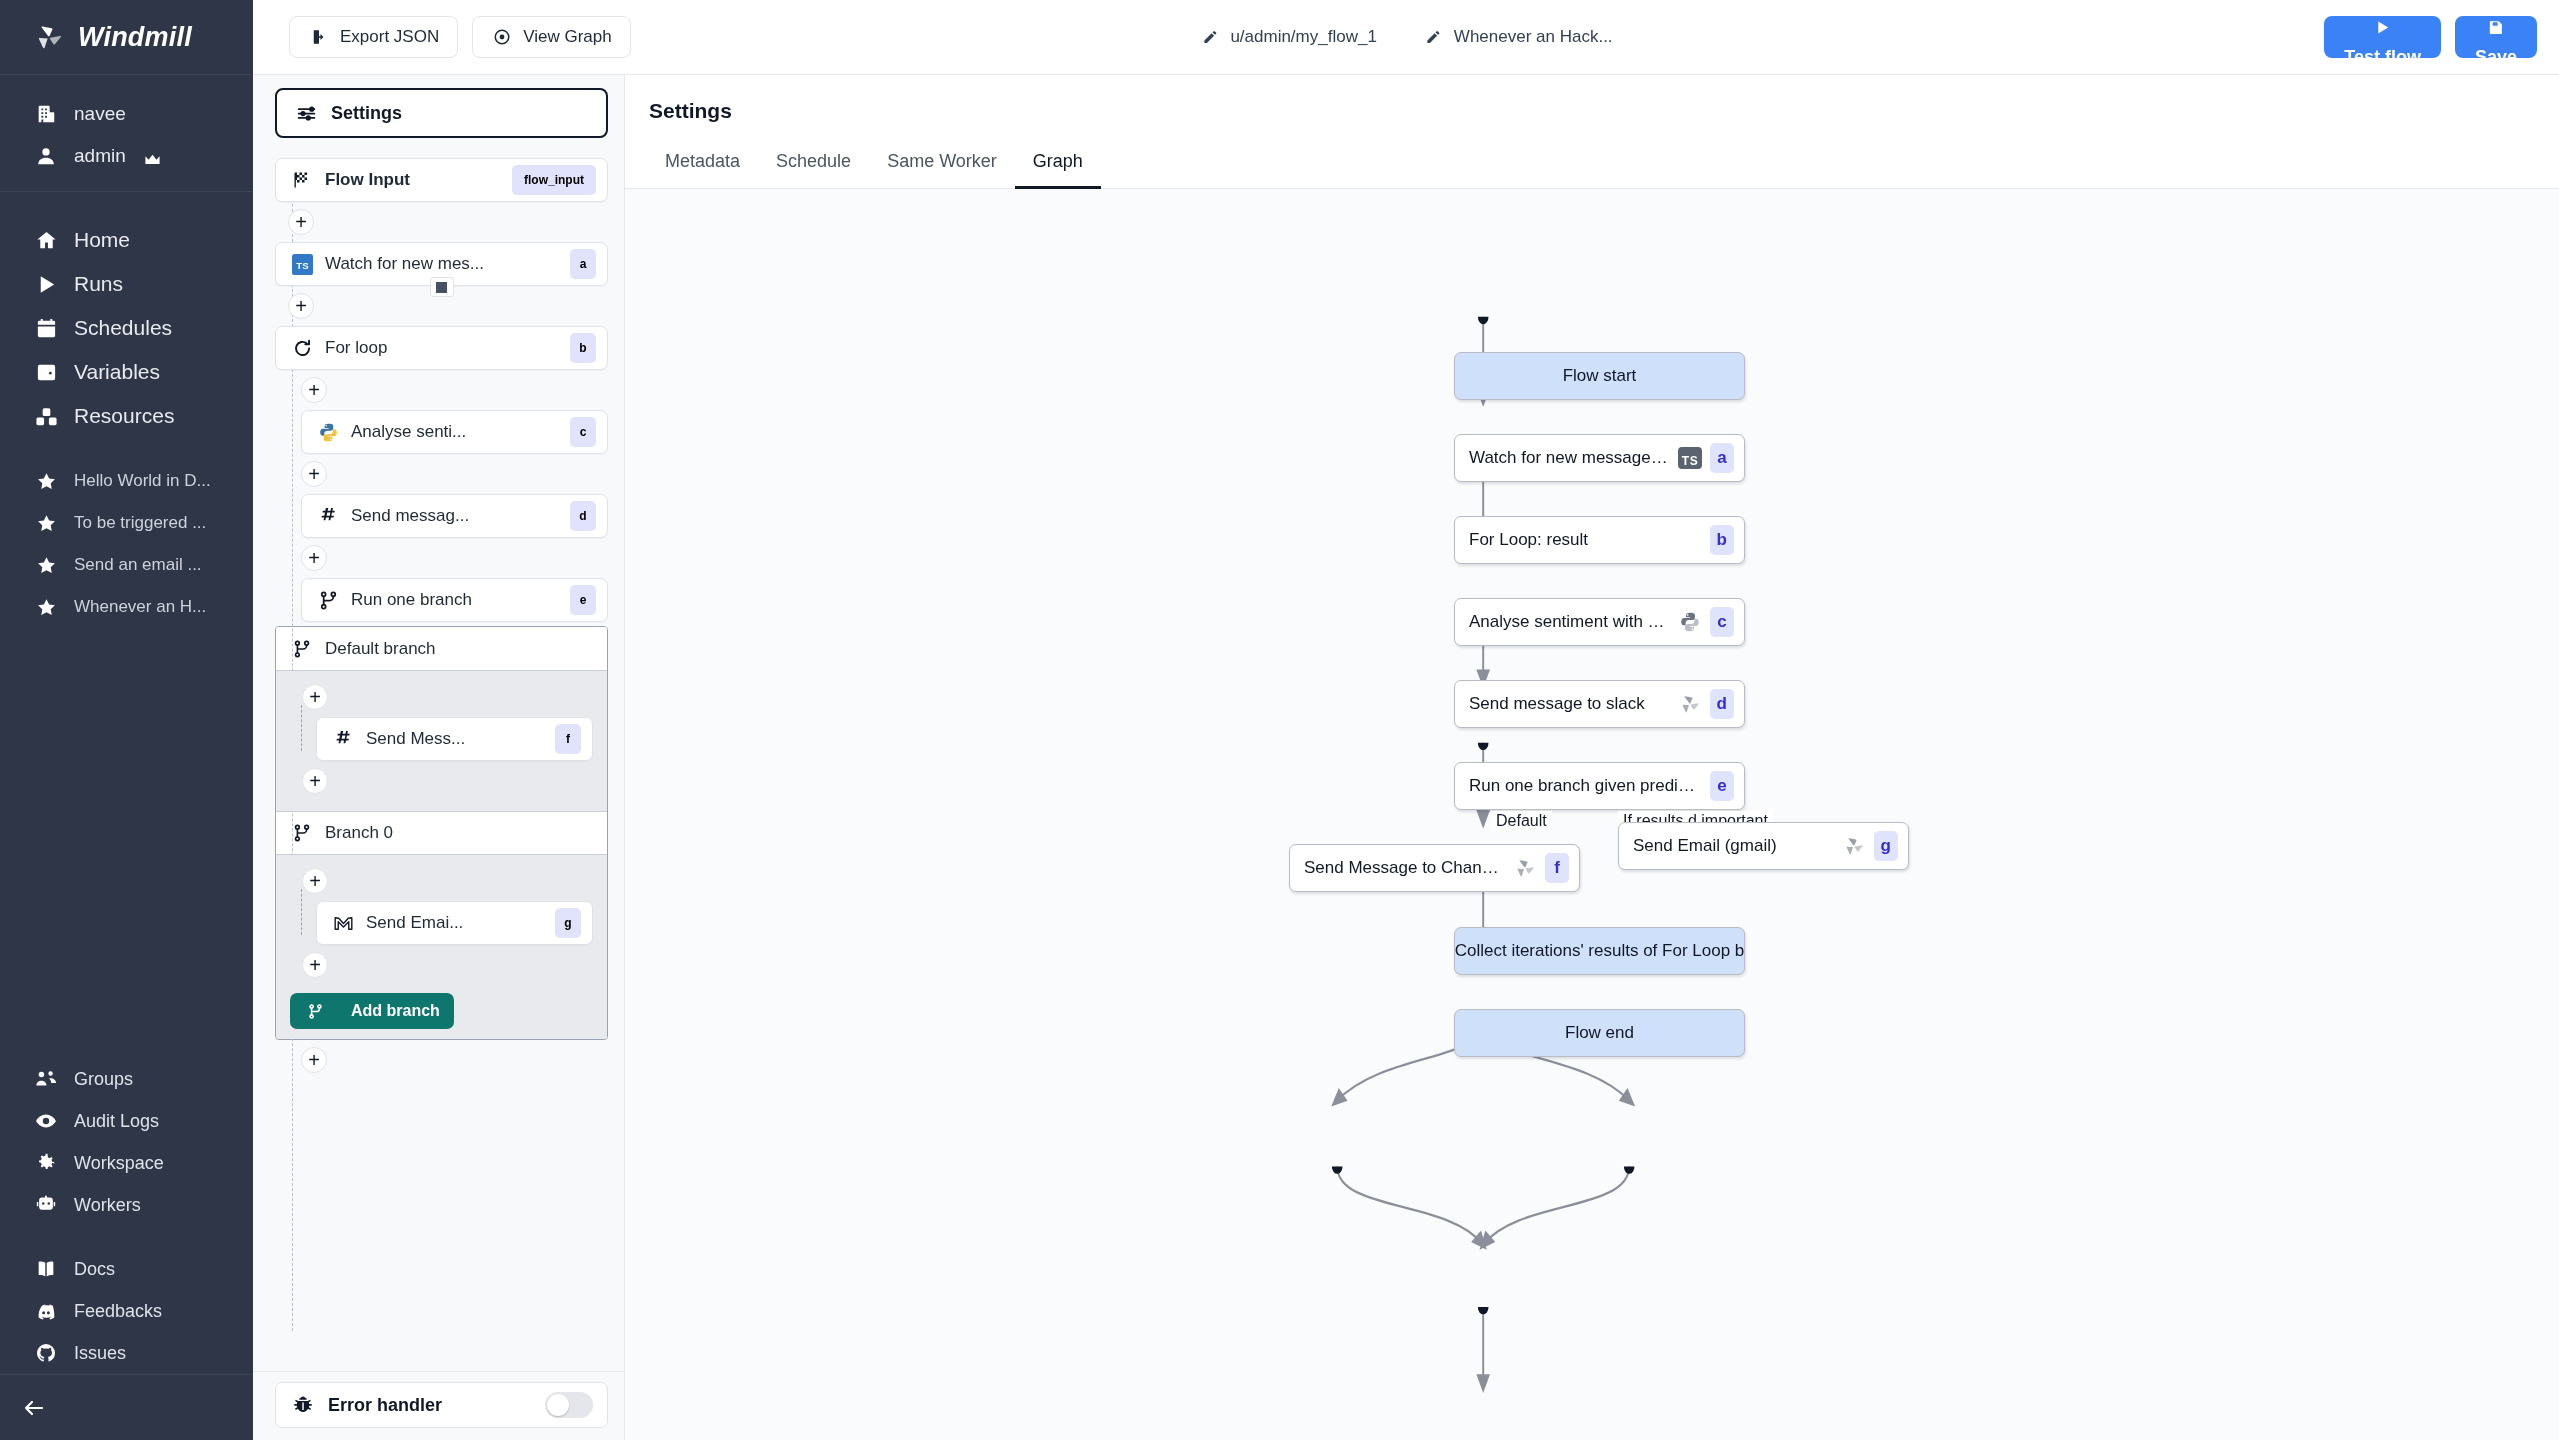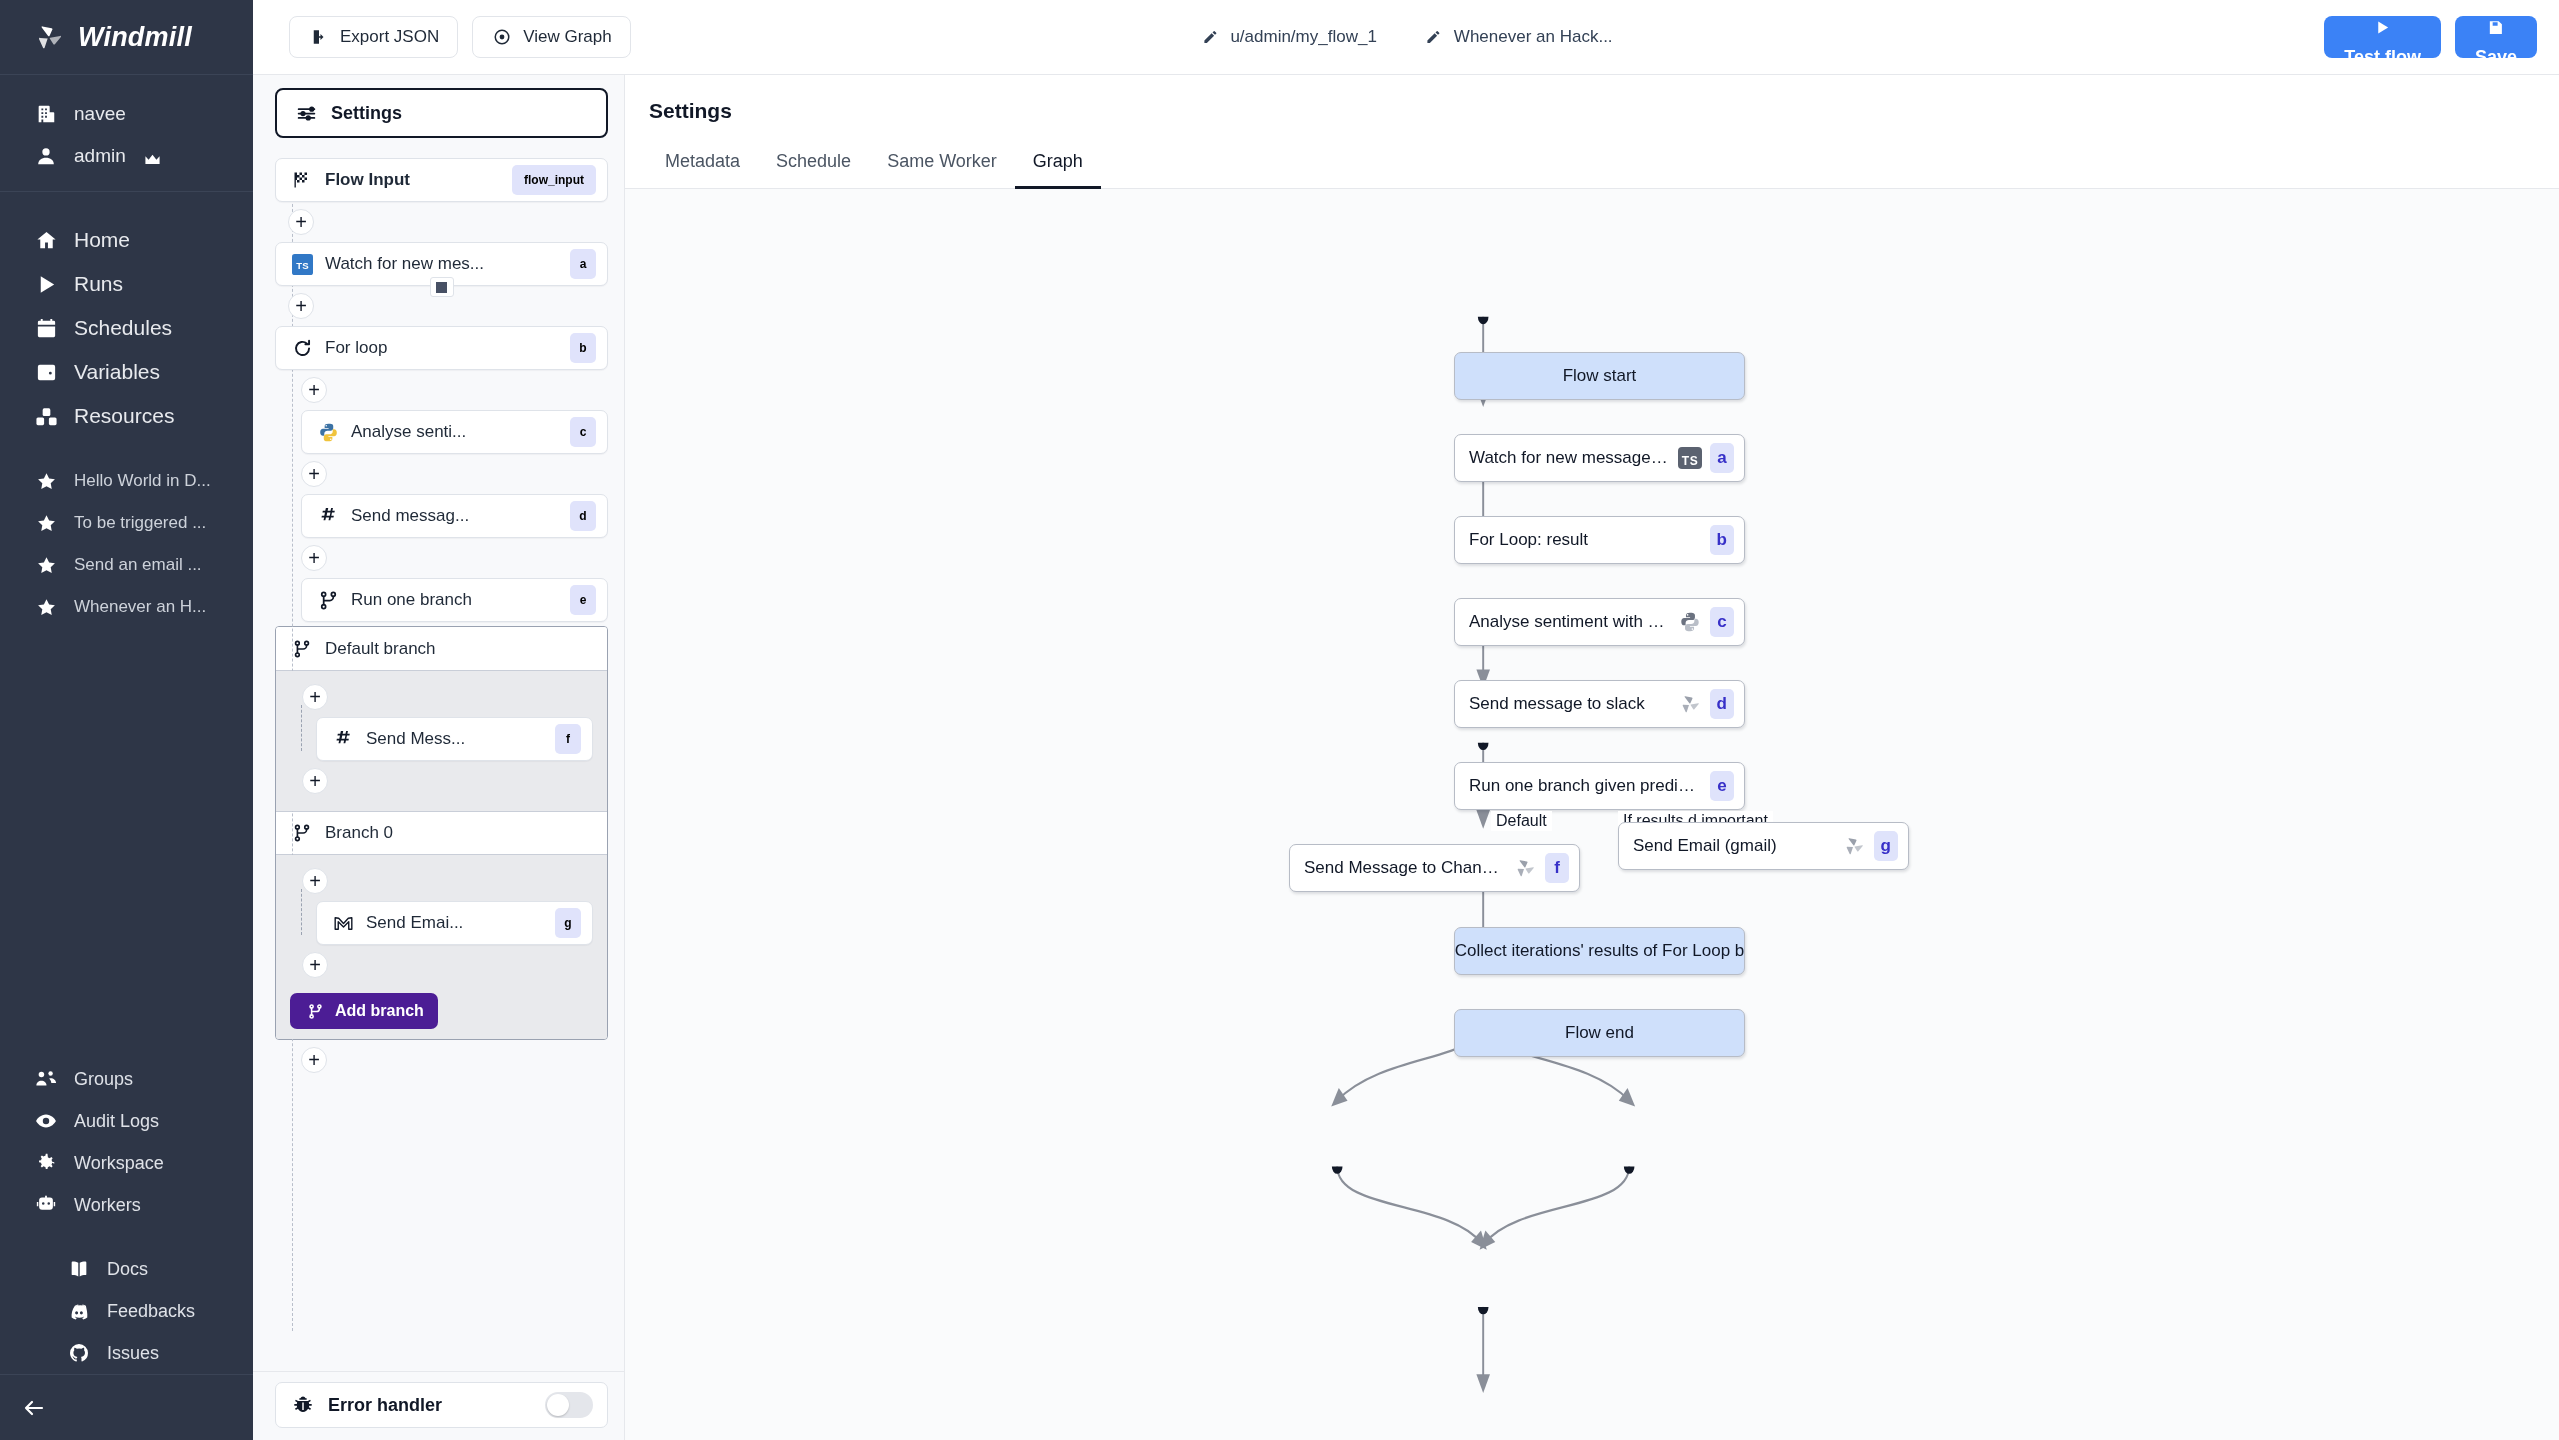--- a/index.html
+++ b/index.html
@@ -39,21 +39,21 @@
   .crown { width: 17px; height: 13px; margin-left: 2px; }
 
   .nav-main { padding-top: 26px; }
   .nav-main .nav-row { padding-top: 10px; padding-bottom: 10px; font-size: 21px; }
   .nav-fav { padding-top: 22px; }
   .nav-fav .nav-row { font-size: 17px; color: #cdd2da; padding-top: 9px; padding-bottom: 9px; }
   .fav-label { overflow: hidden; text-overflow: ellipsis; max-width: 160px; display: block; }
 
   .nav-admin { padding-top: 18px; }
   .nav-admin .nav-row { font-size: 18px; color: #dfe2e8; }
-  .nav-docs { padding-top: 22px; padding-left: 33px; }
+  .nav-docs { padding-top: 22px; }
   .nav-docs .nav-row { font-size: 18px; color: #dfe2e8; }
 
   .sb-spacer { flex: 1 1 auto; }
   .sb-foot {
     height: 66px; flex: 0 0 66px;
     border-top: 1px solid #3b4456;
     display: flex; align-items: center; padding-left: 22px;
     cursor: pointer;
   }
 
@@ -152,22 +152,22 @@
   .branch-head {
     background: #fff; height: 44px; display: flex; align-items: center; gap: 12px;
     padding-left: 15px; font-size: 17px; color: #1f2937; cursor: pointer;
     border-bottom: 1px solid #c9ced8;
   }
   .branch-body { background: #e9eaed; padding: 6px 14px 10px 14px; position: relative; }
   .branch-rail { position: absolute; left: 25px; top: 34px; height: 46px; border-left: 1.5px dashed #9aa2b1; }
   .branch-body .plus { margin-left: 12px; }
   .branch-body .node { margin-left: 26px; }
   .addbranch {
-    margin-top: 8px; height: 36px; display: inline-flex; align-items: center; gap: 9px;
-    background: #4c1d95; color: #fff; border: none; border-radius: 7px;
+    margin-top: 8px; height: 36px; display: inline-flex; align-items: center; gap: 25px;
+    background: #0f766e; color: #fff; border: none; border-radius: 7px;
     padding: 10px 14px; font-size: 16px; font-weight: bold; cursor: pointer;
   }
 
   .errorbar { padding: 10px 16px 12px 22px; border-top: 1px solid #e6e8ec; background: #f8f9fb; }
   .errorcard {
     background: #fff; border: 1px solid #dfe3e9; border-radius: 7px;
     height: 46px; display: flex; align-items: center; gap: 14px;
     padding: 0 14px 0 16px; font-size: 18px; font-weight: bold; color: #111827;
   }
   .errorcard .elabel { flex: 1 1 auto; }

